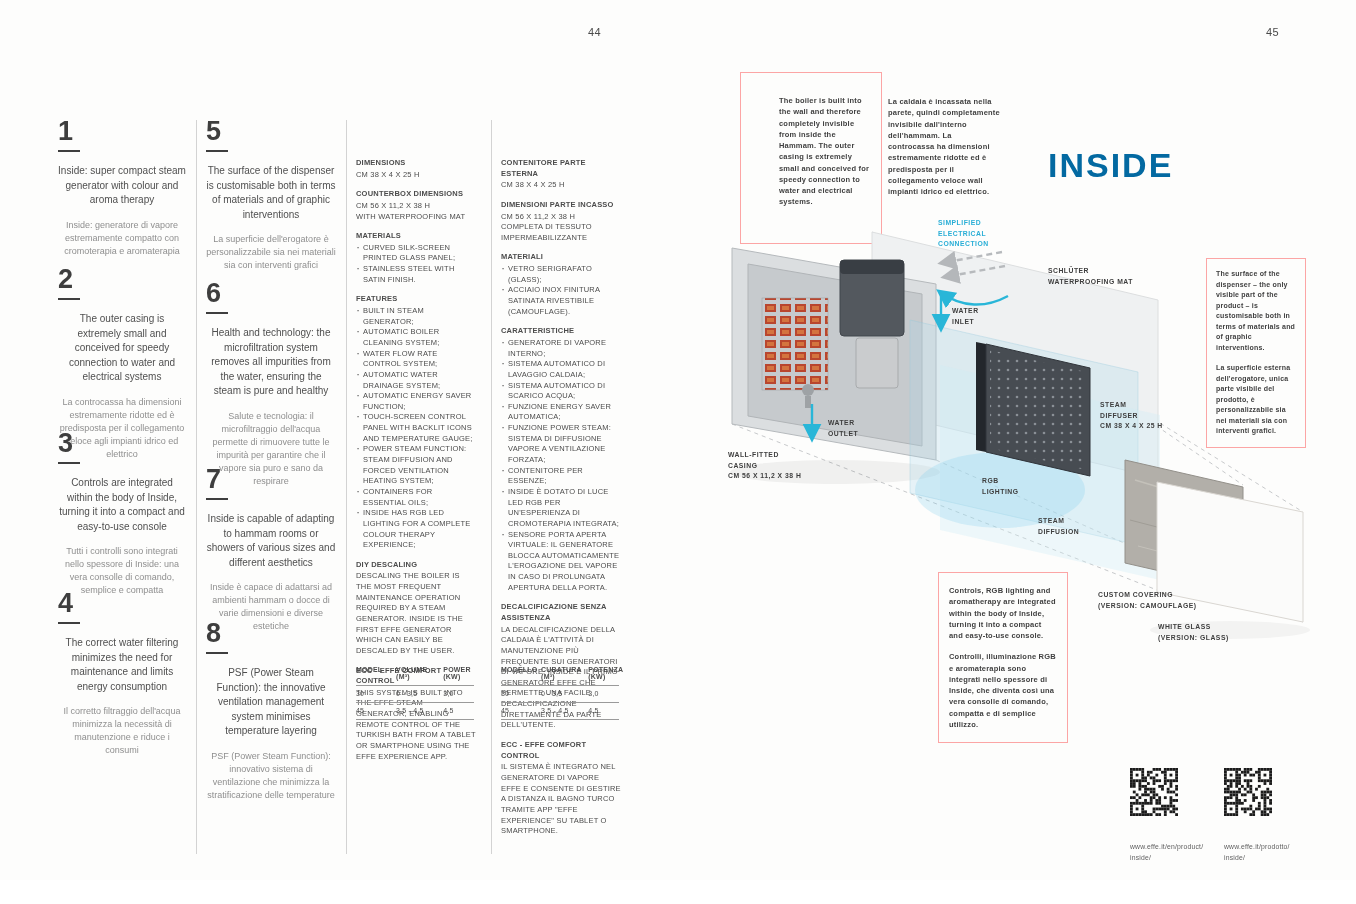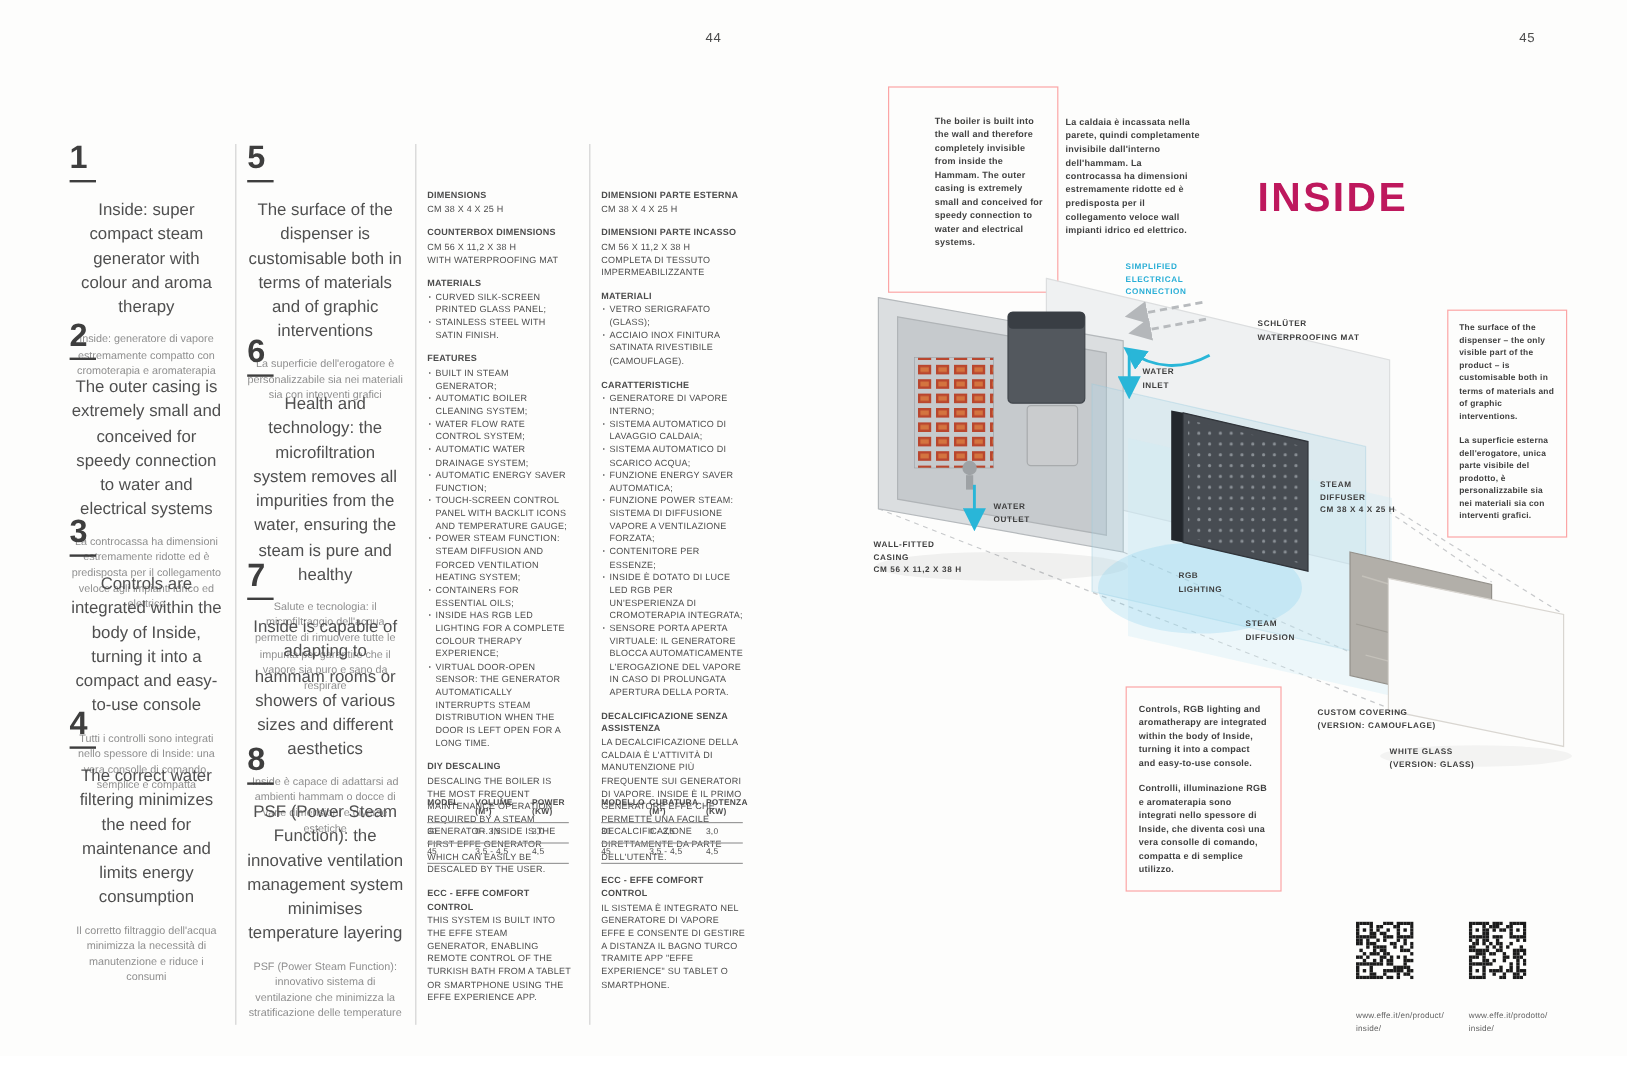--- a/index.html
+++ b/index.html
@@ -5,38 +5,38 @@
   *{margin:0;padding:0;box-sizing:border-box;}
   html,body{background:#ffffff;}
   body{font-family:"Liberation Sans", sans-serif;}
   #page{position:relative;width:1356px;height:880px;background:#fdfdfc;overflow:hidden;}
   .abs{position:absolute;}
   .pagenum{font-size:11px;color:#4a4a4a;letter-spacing:.5px;}
   .rule-v{width:1px;background:#d3d3d3;}
   .point{text-align:center;}
   .point .num{display:block;text-align:left;font-size:27px;font-weight:700;color:#3e3e3e;line-height:1;}
   .point .numline{width:22px;height:2px;background:#3e3e3e;margin:5px 0 12px;}
-  .point .en{font-size:14px;line-height:1.45;color:#4f4f4f;margin-bottom:11px;white-space:pre-line;}
+  .point .en{font-size:10px;line-height:1.45;color:#4f4f4f;margin-bottom:11px;white-space:pre-line;}
   .point .it{font-size:9px;line-height:1.45;color:#8f8f8f;white-space:pre-line;}
   .spec{font-size:7.5px;line-height:1.42;color:#4c4c4c;letter-spacing:.2px;}
   .spec .h{font-weight:700;margin:9px 0 1px;}
   .spec .h:first-child{margin-top:0;}
   .spec .p{white-space:pre-line;margin-bottom:2px;}
   .li{position:relative;padding-left:7px;}
   .li:before{content:"·";position:absolute;left:1px;font-weight:700;}
   .spec-table{font-size:7px;color:#4c4c4c;letter-spacing:.2px;}
   .spec-table .tr{display:grid;grid-template-columns:34% 40% 26%;padding:4px 0 5px;border-bottom:1px solid #9a9a9a;}
   .spec-table .tr.th{font-weight:700;white-space:pre-line;}
   .callout{border:1px solid #fca5a5;font-size:7.5px;line-height:1.5;color:#3f3f3f;font-weight:700;letter-spacing:.2px;}
   .callout .en{margin-bottom:10px;white-space:pre-line;}
   .callout .it{white-space:pre-line;}
   .freetext{font-size:7.5px;line-height:1.5;color:#3f3f3f;font-weight:700;letter-spacing:.2px;white-space:pre-line;}
   .dlabel{font-size:6.8px;font-weight:700;letter-spacing:.5px;line-height:1.55;color:#3e3e3e;white-space:pre-line;text-transform:uppercase;}
   .dlabel.cyan{color:#29aed6;}
-  .title-inside{font-size:34px;font-weight:700;letter-spacing:2px;color:#be185d;}
+  .title-inside{font-size:34px;font-weight:700;letter-spacing:2px;color:#0369a1;}
   .qr{width:48px;height:48px;}
   .qr-url{font-size:6.8px;color:#5f5f5f;line-height:1.6;white-space:pre-line;letter-spacing:.2px;}
   svg{display:block;}
 </style>
 </head>
 <body>
 
 <div id="page">
 
   <div class="abs pagenum" style="left:588px;top:26px">44</div>
@@ -111,21 +111,20 @@
     <div>
         <div class="li">BUILT IN STEAM GENERATOR;</div>
         <div class="li">AUTOMATIC BOILER CLEANING SYSTEM;</div>
         <div class="li">WATER FLOW RATE CONTROL SYSTEM;</div>
         <div class="li">AUTOMATIC WATER DRAINAGE SYSTEM;</div>
         <div class="li">AUTOMATIC ENERGY SAVER FUNCTION;</div>
         <div class="li">TOUCH-SCREEN CONTROL PANEL WITH BACKLIT ICONS AND TEMPERATURE GAUGE;</div>
         <div class="li">POWER STEAM FUNCTION: STEAM DIFFUSION AND FORCED VENTILATION HEATING SYSTEM;</div>
         <div class="li">CONTAINERS FOR ESSENTIAL OILS;</div>
         <div class="li">INSIDE HAS RGB LED LIGHTING FOR A COMPLETE COLOUR THERAPY EXPERIENCE;</div>
-        <div class="li">VIRTUAL DOOR-OPEN SENSOR: THE GENERATOR AUTOMATICALLY INTERRUPTS STEAM DISTRIBUTION WHEN THE DOOR IS LEFT OPEN FOR A LONG TIME.</div>
       </div>
     <div class="h">DIY DESCALING</div>
     <div class="p">DESCALING THE BOILER IS THE MOST FREQUENT MAINTENANCE OPERATION REQUIRED BY A STEAM GENERATOR. INSIDE IS THE FIRST EFFE GENERATOR WHICH CAN EASILY BE DESCALED BY THE USER.</div>
     <div class="h">ECC - EFFE COMFORT CONTROL</div>
     <div class="p">THIS SYSTEM IS BUILT INTO THE EFFE STEAM GENERATOR, ENABLING REMOTE CONTROL OF THE TURKISH BATH FROM A TABLET OR SMARTPHONE USING THE EFFE EXPERIENCE APP.</div>
   </div>
 
   <div class="abs spec-table" style="left:356px;top:662px;width:118px">
     <div class="tr th">
       <span>MODEL</span>
@@ -140,21 +139,21 @@
       <span>3,0</span>
     </div>
     <div class="tr">
       <span>45</span>
       <span>3,5 - 4,5</span>
       <span>4,5</span>
     </div>
   </div>
 
   <div class="abs spec" style="left:501px;top:158px;width:120px">
-    <div class="h">DIMENSIONI PARTE ESTERNA</div>
+    <div class="h">CONTENITORE PARTE ESTERNA</div>
     <div class="p">CM 38 X 4 X 25 H</div>
     <div class="h">DIMENSIONI PARTE INCASSO</div>
     <div class="p">CM 56 X 11,2 X 38 H
 COMPLETA DI TESSUTO
 IMPERMEABILIZZANTE</div>
     <div class="h">MATERIALI</div>
     <div>
         <div class="li">VETRO SERIGRAFATO (GLASS);</div>
         <div class="li">ACCIAIO INOX FINITURA SATINATA RIVESTIBILE (CAMOUFLAGE).</div>
       </div>

